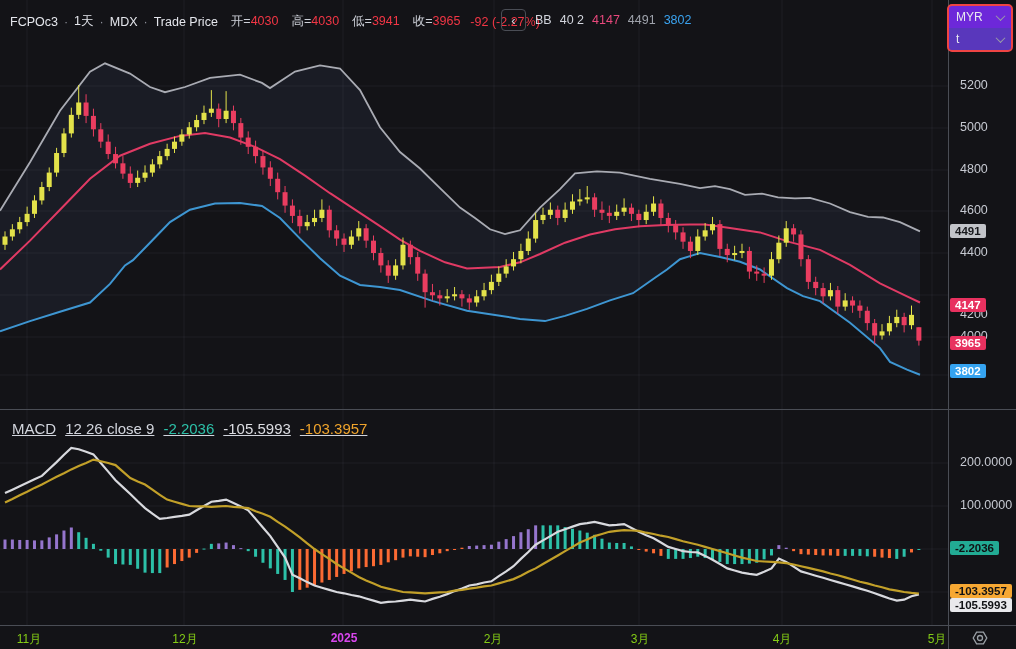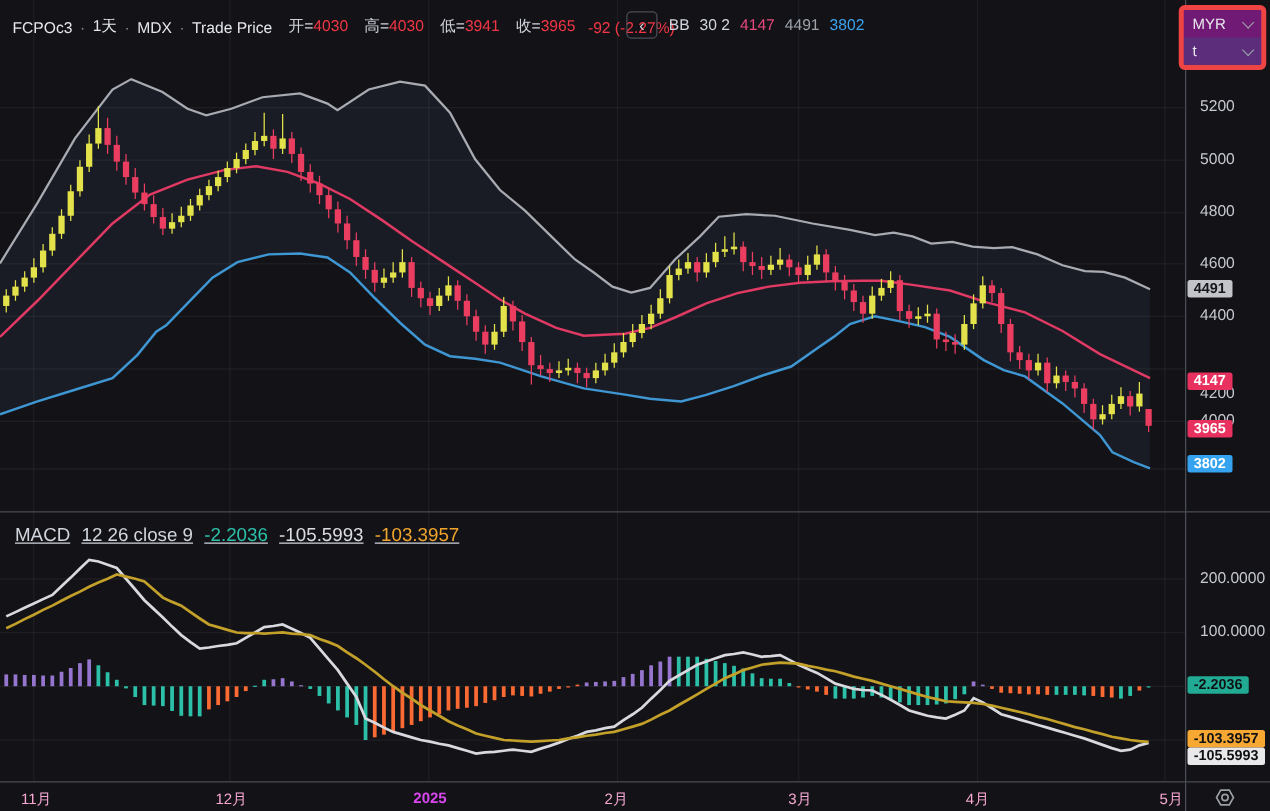--- a/index.html
+++ b/index.html
@@ -17,27 +17,27 @@
   .lbl{color:#cdd0d8;}
   .val{color:#f23645;}
   .pair{margin-left:7px;}
   #collapse-btn{position:absolute;left:501px;top:9px;width:25px;height:22px;background:transparent;
       border:1px solid #4a4d55;border-radius:4px;color:#d2d5dd;font-size:13px;line-height:19px;text-align:center;padding:0;cursor:pointer;z-index:10;}
   #legend-bb{position:absolute;left:535px;top:13px;display:flex;align-items:center;gap:8px;font-size:12.5px;z-index:10;}
   #legend-macd{position:absolute;left:12px;top:420px;display:flex;align-items:center;gap:9px;font-size:15px;z-index:10;text-decoration:underline;}
   .v-pink{color:#e8487c;} .v-gray{color:#9ea2ab;} .v-blue{color:#3aa3f0;}
   .v-green{color:#2cc0a8;} .v-white{color:#dcdde2;} .v-amber{color:#f0a42c;}
   
-  #unit-box{position:absolute;right:3px;top:4px;width:62px;height:44px;border:4px solid #ef4444;border-radius:5px;z-index:15;background:#701a75;overflow:hidden;}
+  #unit-box{position:absolute;right:3px;top:4px;width:62px;height:44px;border:2px solid #ef4444;border-radius:5px;z-index:15;background:#6d28d9;overflow:hidden;}
   #unit-box .row{display:flex;align-items:center;justify-content:space-between;height:22px;padding:0 7px;font-size:12px;color:#e8e9ee;cursor:pointer;}
   #unit-box .row.sel{background:rgba(52,84,134,0.35);}
   .chev{width:6px;height:6px;border-right:1.4px solid #9a9da6;border-bottom:1.4px solid #9a9da6;transform:rotate(45deg) translate(-1px,-1px);}
   .tick{position:absolute;left:11px;font-size:12.5px;color:#c6c9d1;z-index:5;}
   .badge{position:absolute;left:1px;font-size:11.5px;font-weight:bold;padding:1px 5px;border-radius:2px;z-index:12;white-space:nowrap;}
-  .tlabel{position:absolute;top:5px;transform:translateX(-50%);font-size:12px;color:#f9a8d4;}
+  .tlabel{position:absolute;top:5px;transform:translateX(-50%);font-size:12px;color:#84cc16;}
   .tlabel.bold{font-weight:bold;color:#d946ef;}
   #gear-cell{position:absolute;left:22px;top:629px;z-index:5;}
   #watermark{position:absolute;left:877px;top:584px;font-size:37px;color:#c9cbd1;opacity:0.85;letter-spacing:3px;z-index:50;pointer-events:none;}
   svg{display:block;}
 </style>
 </head>
 <body>
 
 <div id="app">
 
@@ -481,21 +481,21 @@
     <span class="pair"><span class="lbl">高=</span><span class="val">4030</span></span>
     <span class="pair"><span class="lbl">低=</span><span class="val">3941</span></span>
     <span class="pair"><span class="lbl">收=</span><span class="val">3965</span></span>
     <span class="val" style="margin-left:4px">-92 (-2.27%)</span>
   </div>
 
   <button id="collapse-btn">‹</button>
 
   <div id="legend-bb">
     <span class="w">BB</span>
-    <span class="w">30 2</span>
+    <span class="w">40 2</span>
     <span class="v-pink">4147</span>
     <span class="v-gray">4491</span>
     <span class="v-blue">3802</span>
   </div>
 
   <div id="legend-macd">
     <span class="w">MACD</span>
     <span class="w">12 26 close 9</span>
     <span class="v-green">-2.2036</span>
     <span class="v-white">-105.5993</span>

